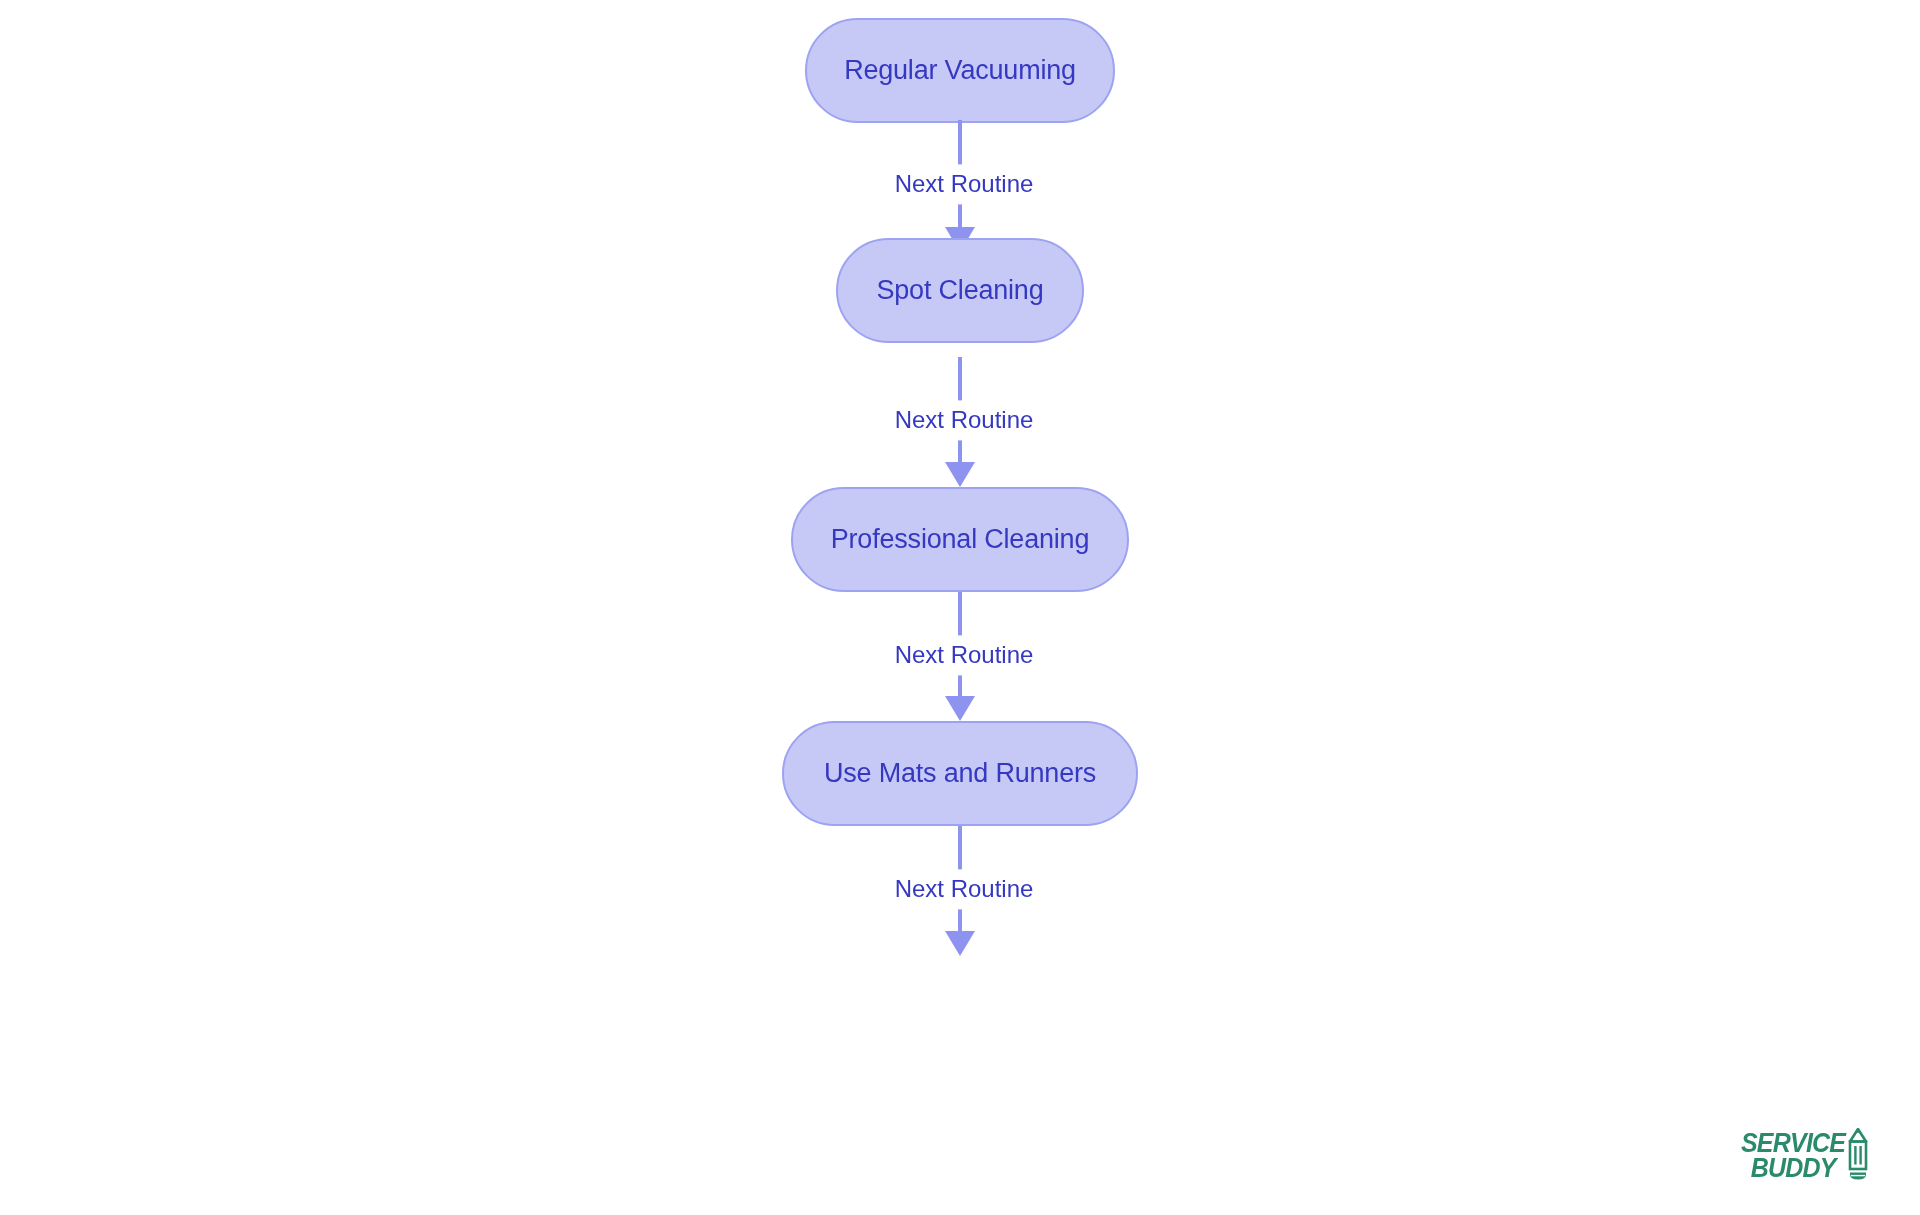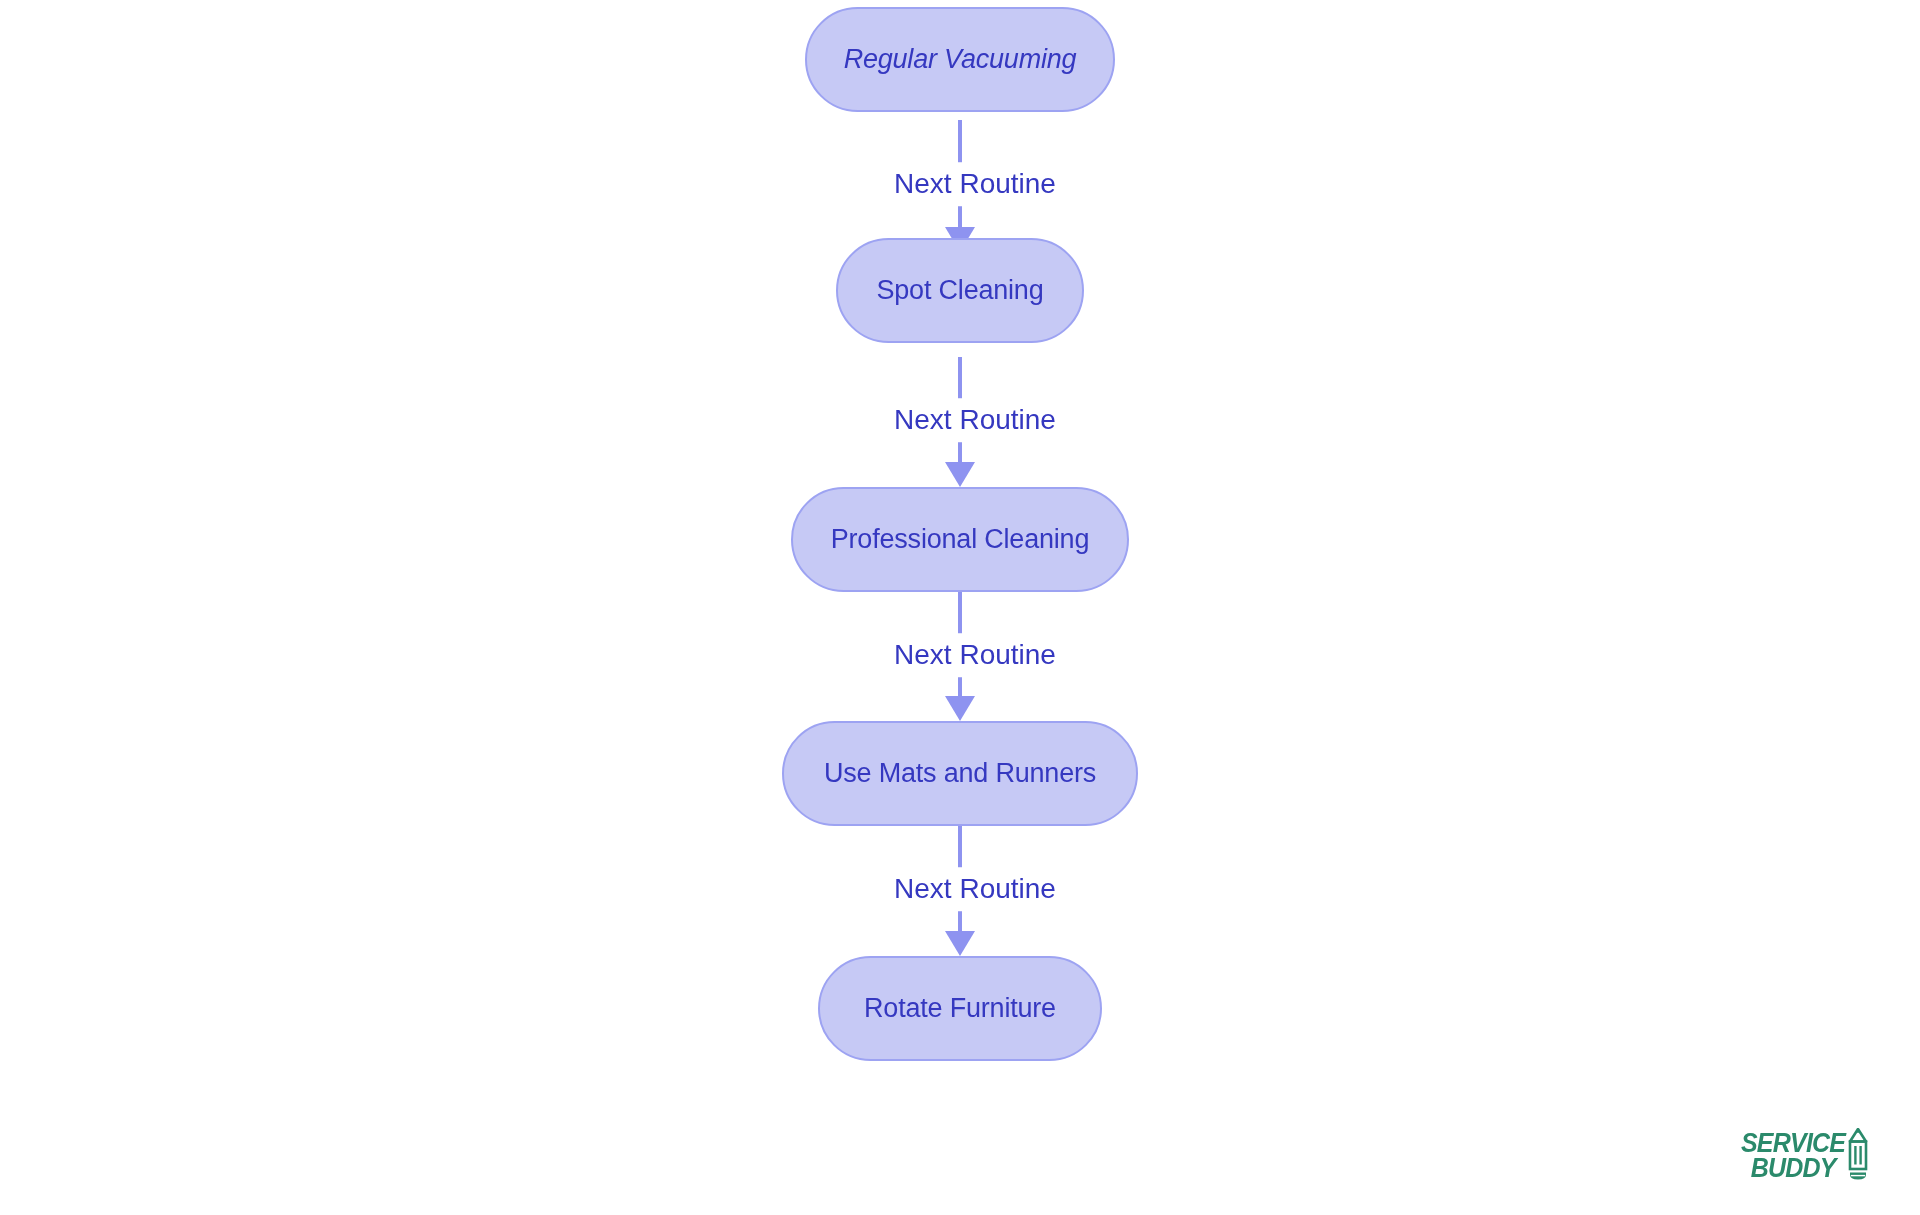--- a/index.html
+++ b/index.html
@@ -31,21 +31,21 @@
     background:var(--node-fill);
     border:2px solid var(--node-border);
     color:var(--node-text);
     display:flex;
     align-items:center;
     justify-content:center;
     font-size:27px;
     letter-spacing:-0.2px;
     white-space:nowrap;
   }
-  .node-1{top:7px;width:310px;font-style:italic;}
+  .node-1{top:18px;width:310px;}
   .node-2{top:238px;width:248px;}
   .node-3{top:487px;width:338px;text-align:center;}
   .node-4{top:721px;width:356px;}
   .node-5{top:956px;width:284px;}
   
   .edge{position:absolute;left:960px;width:0;}
   .edge-1{top:120px;height:132px;}
   .edge-2{top:357px;height:130px;}
   .edge-3{top:592px;height:129px;}
   .edge-4{top:826px;height:130px;}
@@ -54,25 +54,25 @@
     height:calc(100% - 10px);
     background:var(--edge-line);
   }
   .edge .arrowhead{
     position:absolute;left:-15px;bottom:0;width:0;height:0;
     border-left:15px solid transparent;
     border-right:15px solid transparent;
     border-top:25px solid var(--edge-line);
   }
   .edge .label{
-    position:absolute;left:15px;top:50%;
+    position:absolute;left:4px;top:50%;
     transform:translate(-50%,-54%);
     background:var(--background);
     color:var(--edge-label);
-    font-size:28px;
+    font-size:24px;
     padding:6px 10px;
     white-space:nowrap;
   }
   
   .logo{
     position:absolute;
     left:1741px;top:1128px;
     display:flex;align-items:center;gap:2px;
     color:var(--logo-color);
   }
@@ -125,23 +125,20 @@
   <div class="node node-4">
     <span>Use Mats and Runners</span>
   </div>
 
   <div class="edge edge-4">
     <div class="line"></div>
     <div class="arrowhead"></div>
     <div class="label">Next Routine</div>
   </div>
 
-  <div class="node node-5">
-    <span>Rotate Furniture</span>
-  </div>
 
   <div class="logo">
     <div class="logo-text">
       <div>SERVICE</div>
       <div>BUDDY</div>
     </div>
     <div class="logo-icon">
       <svg width="22" height="52" viewBox="0 0 22 52" xmlns="http://www.w3.org/2000/svg">
         <path d="M11 1 L19 13.5 L3 13.5 Z" fill="none" stroke="#2b8a6b" stroke-width="2.6" stroke-linejoin="round"></path>
         <path d="M11 1 L13.4 4.8 L8.6 4.8 Z" fill="#2b8a6b"></path>

